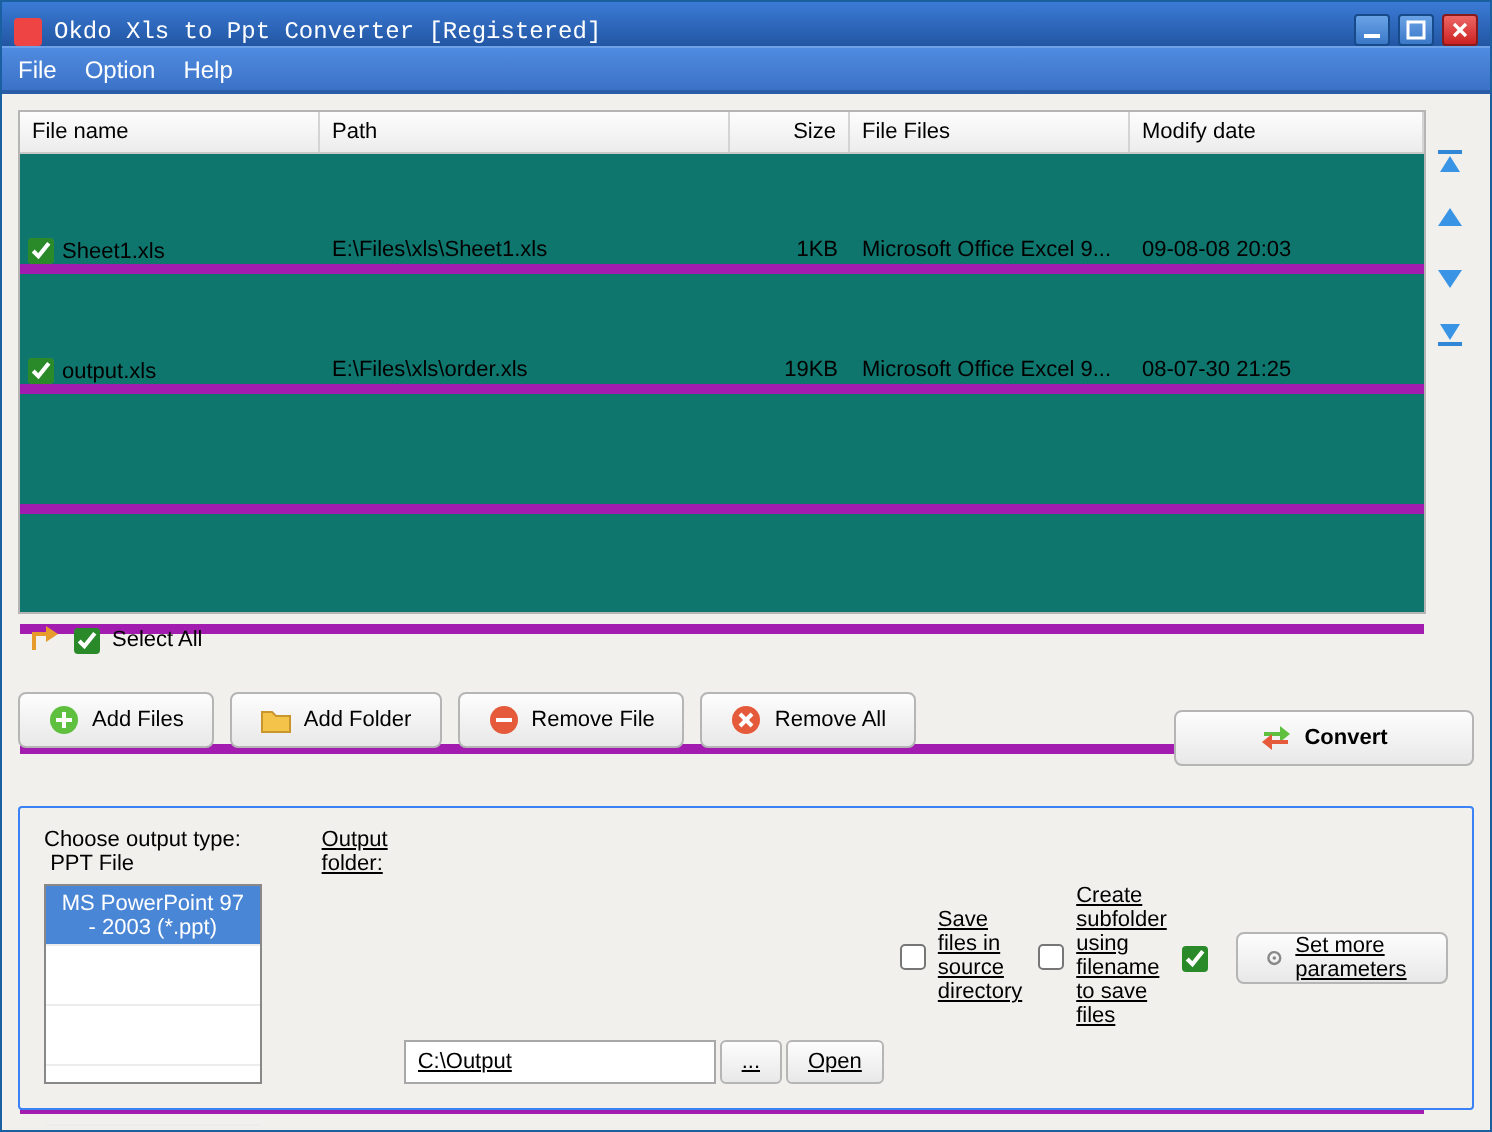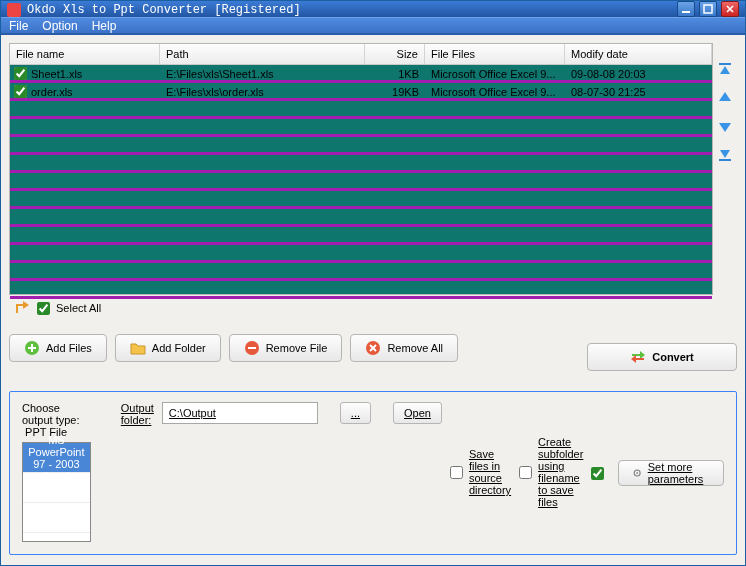--- a/index.html
+++ b/index.html
@@ -16,42 +16,42 @@
   .grid-row { display: flex; }
   .grid-area { flex: 1; border: 1px solid #b5b5b5; background: #0f766e; height: 252px; }
   .grid-header { display: flex; background: linear-gradient(#fdfdfd, #ececec); border-bottom: 1px solid #c9c9c9; }
   .gh { font-size: 11px; padding: 4px 6px; border-right: 1px solid #d4d4d4; color: #000; text-align: left; }
   .gc1 { width: 150px; }
   .gc2 { width: 205px; }
   .gc3 { width: 60px; text-align: right; }
   .gc4 { width: 140px; }
   .gc5 { flex: 1; }
   .grid-body { }
-  .grow { display: flex; border-bottom: 3px solid #a21caf; height: 18px; align-items: flex-end; }
+  .grow { display: flex; border-bottom: 5px solid #a21caf; height: 18px; align-items: flex-start; margin-top: 42px; }
   .gcell { font-size: 11px; padding: 0 6px; white-space: nowrap; overflow: hidden; color: #000; }
   .gcell.gc1 { display: flex; align-items: center; padding-left: 4px; }
   .gcell.gc1 input { margin-right: 4px; }
   .gcell.gc3 { text-align: right; }
   .arrows { width: 24px; display: flex; flex-direction: column; align-items: center; padding-top: 18px; gap: 10px; }
   .arrows .arrow { width: 18px; height: 18px; cursor: pointer; display: block; }
   .selall { display: flex; align-items: center; padding: 6px 2px 10px 6px; gap: 6px; }
   .selall .reticon { width: 16px; height: 14px; display: inline-block; }
   .btnrow { display: flex; gap: 8px; align-items: center; }
   .btn { height: 28px; background: linear-gradient(#fdfdfd, #e8e8e8); border: 1px solid #b5b5b5; border-radius: 4px; padding: 0 14px; display: flex; align-items: center; gap: 6px; cursor: pointer; font-size: 11px; color: #000; }
   .btn .bicon { width: 16px; height: 16px; display: inline-block; }
   .spacer { flex: 1; }
   .convert { width: 150px; justify-content: center; font-weight: bold; margin-top: 18px; }
   .bottom-panel { margin-top: 20px; border: 1px solid #3b82f6; border-radius: 2px; background: #f1f0ec; padding: 10px 12px 12px 12px; display: flex; gap: 30px; }
   .left-col { width: 230px; }
   .left-col .lbl { font-size: 11px; margin-bottom: 4px; }
   .typetable { border: 1px solid #888; height: 100px; background: #fff; }
   .typetable .trow { height: 30px; border-bottom: 1px solid #ececec; padding: 0 5px; font-size: 11px; display: flex; align-items: center; text-align: center; }
   .typetable .trow.sel { background: #4a86d6; color: #fff; }
   .right-col { flex: 1; display: flex; flex-direction: row; gap: 8px; text-decoration: underline; }
-  .out-row { display: flex; align-items: flex-start; gap: 22px; }
+  .out-row { display: flex; align-items: flex-end; gap: 2px; }
   .out-row input[type=text] { flex: 1; height: 22px; border: 1px solid #a8a8a8; padding: 0 6px; font-size: 11px; }
   .smbtn { height: 22px; background: linear-gradient(#fdfdfd, #e8e8e8); border: 1px solid #b5b5b5; border-radius: 3px; padding: 0 10px; display: flex; align-items: center; font-size: 11px; cursor: pointer; }
   .chk { display: flex; align-items: center; gap: 6px; font-size: 11px; }
   .chk input { width: 13px; height: 13px; }
   .param-row { display: flex; justify-content: flex-end; align-items: center; gap: 14px; margin-top: 2px; }
   .param-row .chk { flex: 1; }
   .gear { width: 14px; height: 14px; display: inline-block; }
   input[type=checkbox] { width: 13px; height: 13px; accent-color: #2a8a2a; }
 </style>
 </head>
@@ -104,21 +104,21 @@
                 <span>Sheet1.xls</span>
               </div>
               <div class="gcell gc2">E:\Files\xls\Sheet1.xls</div>
               <div class="gcell gc3">1KB</div>
               <div class="gcell gc4">Microsoft Office Excel 9...</div>
               <div class="gcell gc5">09-08-08 20:03</div>
             </div>
             <div class="grow">
               <div class="gcell gc1">
                 <input type="checkbox" checked="" style="">
-                <span>order.xls</span>
+                <span>output.xls</span>
               </div>
               <div class="gcell gc2">E:\Files\xls\order.xls</div>
               <div class="gcell gc3">19KB</div>
               <div class="gcell gc4">Microsoft Office Excel 9...</div>
               <div class="gcell gc5">08-07-30 21:25</div>
             </div>
             <div class="grow"></div>
             <div class="grow"></div>
             <div class="grow"></div>
             <div class="grow"></div>

